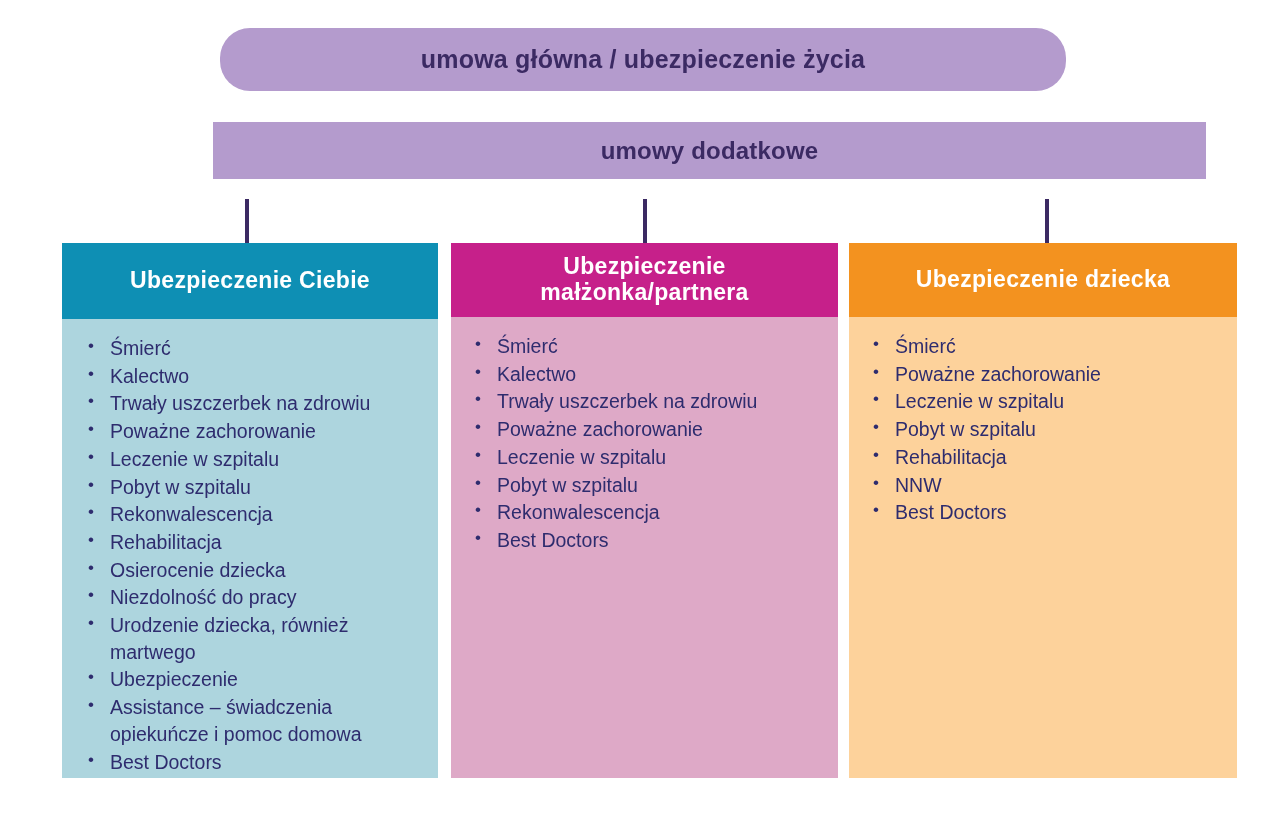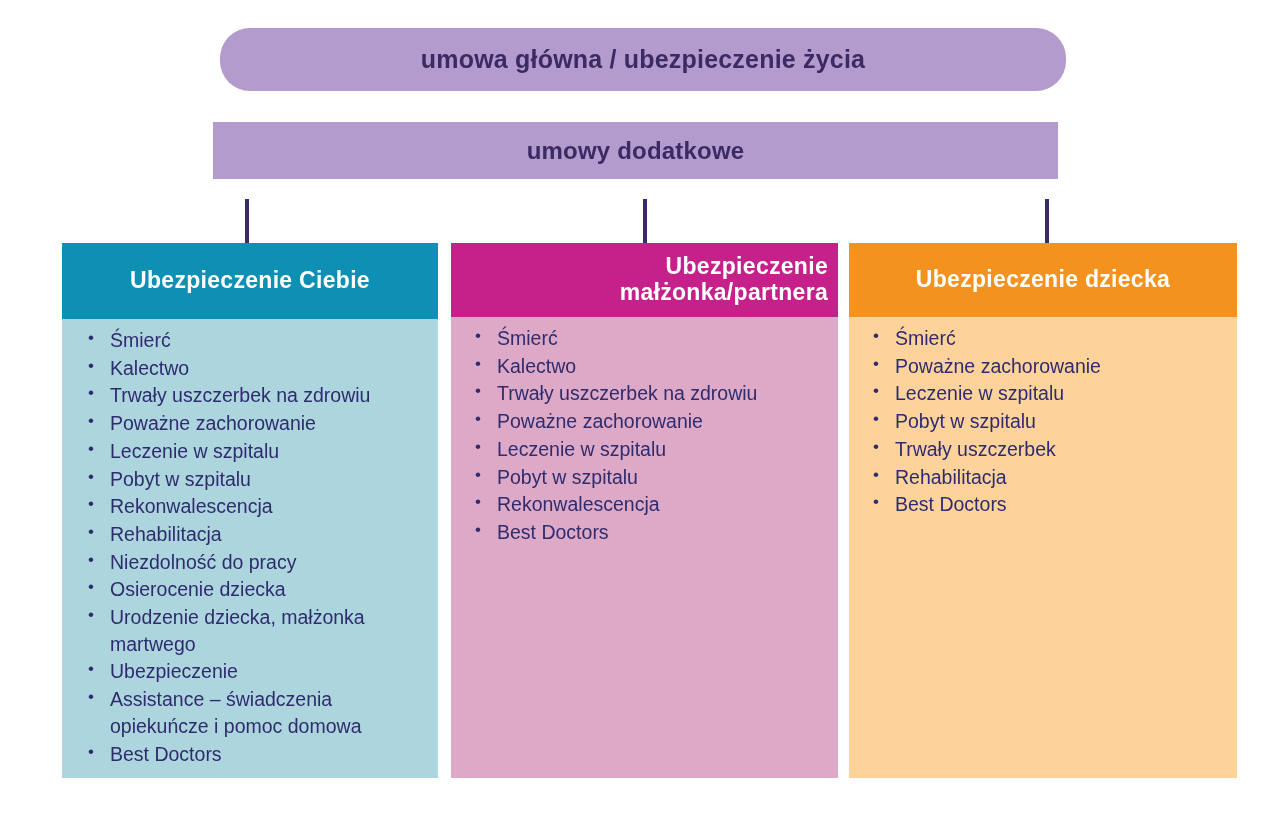--- a/index.html
+++ b/index.html
@@ -39,21 +39,21 @@
     left: 220px;
     top: 28px;
     width: 846px;
     height: 63px;
     font-size: 25px;
     border-radius: 30px;
   }
   #banner-sub {
     left: 213px;
     top: 122px;
-    width: 845px;
+    width: 993px;
     height: 57px;
     font-size: 24px;
   }
 
   
   .connector {
     position: absolute;
     width: 4px;
     background: #3B2A63;
   }
@@ -79,26 +79,26 @@
     text-align: center;
     color: #ffffff;
     font-weight: bold;
     font-size: 23px;
     line-height: 1.12;
     letter-spacing: 0.3px;
     box-sizing: border-box;
     padding: 4px 10px;
   }
   #column-self .column-header   { background: #0E8FB4; height: 76px; }
-  #column-spouse .column-header { background: #C6208A; height: 74px; text-align: right; }
+  #column-spouse .column-header { background: #C6208A; height: 74px; }
   #column-child .column-header  { background: #F3921F; height: 74px; text-align: right; }
 
   .column-body {
     box-sizing: border-box;
-    padding: 8px 8px 14px 8px;
+    padding: 16px 8px 14px 8px;
     flex: 1 1 auto;
   }
   #column-self .column-body   { background: #ADD5DE; height: 459px; }
   #column-spouse .column-body { background: #DEA9C7; height: 461px; }
   #column-child .column-body  { background: #FDD29B; height: 461px; }
 
   .benefit-list {
     list-style: none;
     margin: 0;
     padding: 0;
@@ -152,23 +152,23 @@
     <div class="column-body">
       <ul class="benefit-list">
         <li class="benefit-item">Śmierć</li>
         <li class="benefit-item">Kalectwo</li>
         <li class="benefit-item">Trwały uszczerbek na zdrowiu</li>
         <li class="benefit-item">Poważne zachorowanie</li>
         <li class="benefit-item">Leczenie w szpitalu</li>
         <li class="benefit-item">Pobyt w szpitalu</li>
         <li class="benefit-item">Rekonwalescencja</li>
         <li class="benefit-item">Rehabilitacja</li>
+        <li class="benefit-item">Osierocenie dziecka</li>
         <li class="benefit-item">Niezdolność do pracy</li>
-        <li class="benefit-item">Osierocenie dziecka</li>
-        <li class="benefit-item">Urodzenie dziecka, małżonka martwego</li>
+        <li class="benefit-item">Urodzenie dziecka, również martwego</li>
         <li class="benefit-item">Ubezpieczenie</li>
         <li class="benefit-item">Assistance – świadczenia opiekuńcze i pomoc domowa</li>
         <li class="benefit-item">Best Doctors</li>
 
       </ul>
     </div>
   </div>
 
   <div class="column" id="column-spouse">
     <div class="column-header">
@@ -191,20 +191,20 @@
   <div class="column" id="column-child">
     <div class="column-header">
       <span>Ubezpieczenie dziecka</span>
     </div>
     <div class="column-body">
       <ul class="benefit-list">
         <li class="benefit-item">Śmierć</li>
         <li class="benefit-item">Poważne zachorowanie</li>
         <li class="benefit-item">Leczenie w szpitalu</li>
         <li class="benefit-item">Pobyt w szpitalu</li>
-        <li class="benefit-item">Trwały uszczerbek</li>
         <li class="benefit-item">Rehabilitacja</li>
+        <li class="benefit-item">NNW</li>
         <li class="benefit-item">Best Doctors</li>
       </ul>
     </div>
   </div>
 
 </div>
 
 </body></html>

